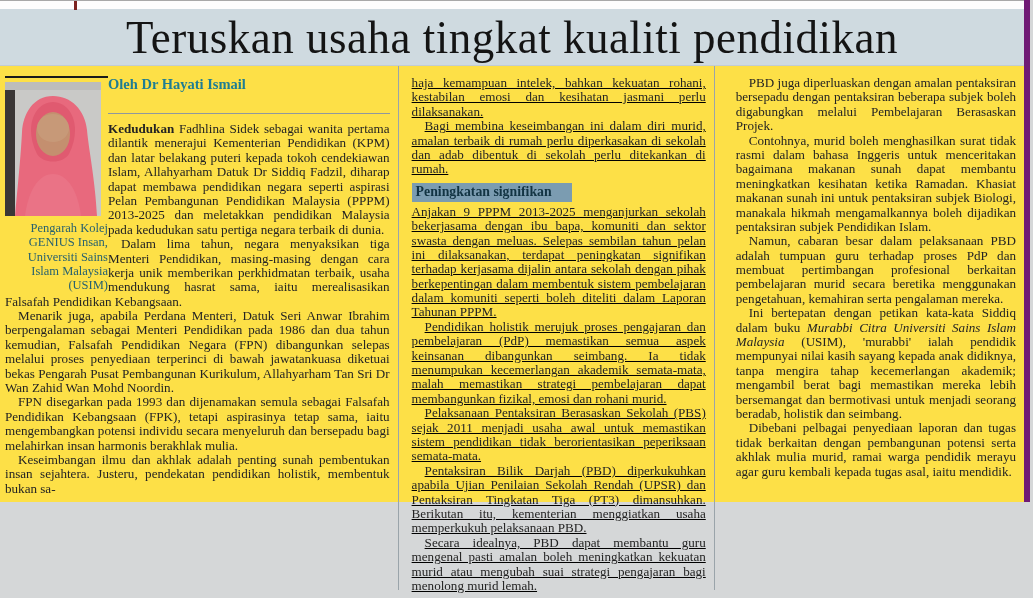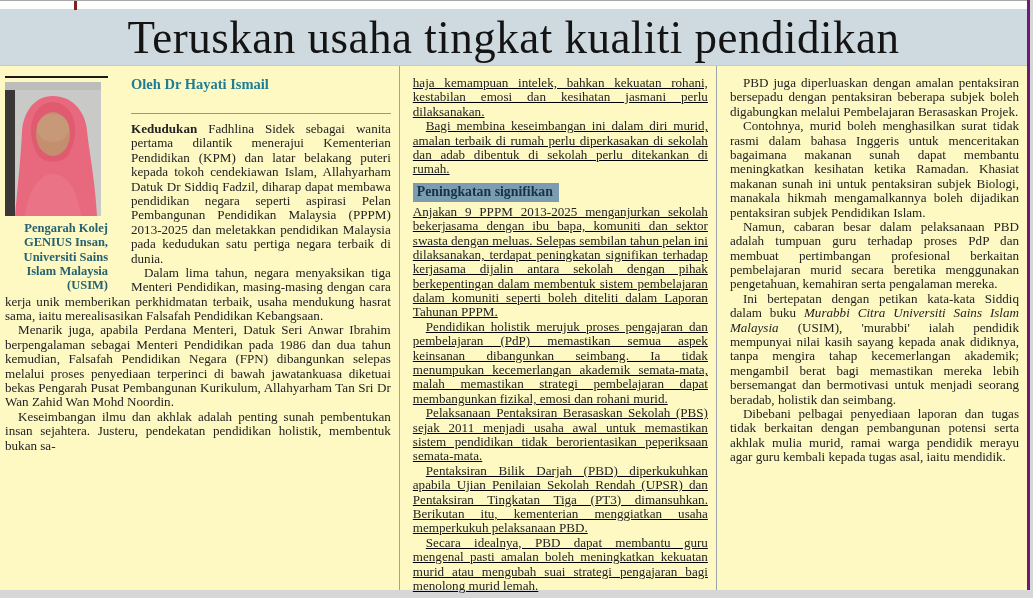--- a/index.html
+++ b/index.html
@@ -4,23 +4,23 @@
 <style>
   * { margin: 0; padding: 0; box-sizing: border-box; }
   html, body {
     width: 1033px; height: 598px;
     background: #d5d7d8;
     font-family: "Liberation Serif", serif;
     overflow: hidden;
   }
   .page {
     position: relative;
-    width: 1030px; height: 590px;
-    background: #fef9c3;
-    border-right: 3px solid #701a75;
+    width: 1030px; height: 502px;
+    background: #fde047;
+    border-right: 6px solid #701a75;
   }
   
   .top-strip {
     position: relative;
     height: 9px; background: #fdfdfd;
     border-top: 1px solid #a8a8a8;
   }
   .top-tick {
     position: absolute; left: 74px; top: 0;
     width: 3px; height: 9px;
@@ -42,30 +42,29 @@
     transform: scaleY(1.04);
   }
   
   .content {
     display: flex;
     height: 524px;
   }
   .col { padding: 10px 8px 0 12px; }
   .col-1 { width: 400px; padding-left: 5px; }
   .col-2 { width: 318px; border-left: 1px solid #9aa4aa; padding-left: 13px; text-decoration: underline; }
-  .col-3 { width: 312px; border-left: 1px solid #9aa4aa; padding-left: 13px; }
+  .col-3 { width: 312px; border-left: 1px solid #9aa4aa; padding-left: 21px; }
 
   
   .photo-block {
     float: left;
     width: 103px;
-    margin-right: 23px;
+    margin-right: 0;
     border-top: 2px solid #1a1a1a;
     padding-top: 4px;
-    font-weight: bold;
   }
   .photo {
     width: 96px; height: 134px;
     display: block;
   }
   .caption {
     margin-top: 5px;
     font-size: 12.5px;
     line-height: 1.14;
     text-align: right;
@@ -95,21 +94,21 @@
     text-align: justify;
   }
   .col p.indent { text-indent: 13px; }
   .col p strong { font-weight: bold; }
   .subhead {
     display: inline-block;
     background: #7b9cb1;
     color: #123443;
     font-size: 13.8px;
     font-weight: bold;
-    padding: 1px 6px 2px 4px;
+    padding: 1px 20px 2px 4px;
     margin: 6px 0 3px 0;
   }
   .bottom-strip {
     height: 8px; background: #d5d7d8;
   }
 </style>
 </head>
 <body>
 
 <div class="page">
@@ -140,20 +139,21 @@
       </div>
 
       <div class="byline-block">
         <div class="byline-author" style="color: rgb(30, 125, 147);">Oleh Dr Hayati Ismail</div>
       </div>
 
       <div class="col-flow">
           <p><strong>Kedudukan</strong> Fadhlina Sidek sebagai wanita pertama dilantik menerajui Kementerian Pendidikan (KPM) dan latar belakang puteri kepada tokoh cendekiawan Islam, Allahyarham Datuk Dr Siddiq Fadzil, diharap dapat membawa pendidikan negara seperti aspirasi Pelan Pembangunan Pendidikan Malaysia (PPPM) 2013-2025 dan meletakkan pendidikan Malaysia pada kedudukan satu pertiga negara terbaik di dunia.</p>
           <p class="indent">Dalam lima tahun, negara menyaksikan tiga Menteri Pendidikan, masing-masing dengan cara kerja unik memberikan perkhidmatan terbaik, usaha mendukung hasrat sama, iaitu merealisasikan Falsafah Pendidikan Kebangsaan.</p>
           <p class="indent">Menarik juga, apabila Perdana Menteri, Datuk Seri Anwar Ibrahim berpengalaman sebagai Menteri Pendidikan pada 1986 dan dua tahun kemudian, Falsafah Pendidikan Negara (FPN) dibangunkan selepas melalui proses penyediaan terperinci di bawah jawatankuasa diketuai bekas Pengarah Pusat Pembangunan Kurikulum, Allahyarham Tan Sri Dr Wan Zahid Wan Mohd Noordin.</p>
+          <p class="indent">FPN disegarkan pada 1993 dan dijenamakan semula sebagai Falsafah Pendidikan Kebangsaan (FPK), tetapi aspirasinya tetap sama, iaitu mengembangkan potensi individu secara menyeluruh dan bersepadu bagi melahirkan insan harmonis berakhlak mulia.</p>
           <p class="indent">Keseimbangan ilmu dan akhlak adalah penting sunah pembentukan insan sejahtera. Justeru, pendekatan pendidikan holistik, membentuk bukan sa-</p>
         </div>
     </div>
 
     <div class="col col-2">
       <div class="col-flow"><p>haja kemampuan intelek, bahkan kekuatan rohani, kestabilan emosi dan kesihatan jasmani perlu dilaksanakan.</p><p class="indent">Bagi membina keseimbangan ini dalam diri murid, amalan terbaik di rumah perlu diperkasakan di sekolah dan adab dibentuk di sekolah perlu ditekankan di rumah.</p><h3 class="subhead" style="background: rgb(123, 156, 177); color: rgb(18, 52, 67);">Peningkatan signifikan</h3><br><p>Anjakan 9 PPPM 2013-2025 menganjurkan sekolah bekerjasama dengan ibu bapa, komuniti dan sektor swasta dengan meluas. Selepas sembilan tahun pelan ini dilaksanakan, terdapat peningkatan signifikan terhadap kerjasama dijalin antara sekolah dengan pihak berkepentingan dalam membentuk sistem pembelajaran dalam komuniti seperti boleh diteliti dalam Laporan Tahunan PPPM.</p><p class="indent">Pendidikan holistik merujuk proses pengajaran dan pembelajaran (PdP) memastikan semua aspek keinsanan dibangunkan seimbang. Ia tidak menumpukan kecemerlangan akademik semata-mata, malah memastikan strategi pembelajaran dapat membangunkan fizikal, emosi dan rohani murid.</p><p class="indent">Pelaksanaan Pentaksiran Berasaskan Sekolah (PBS) sejak 2011 menjadi usaha awal untuk memastikan sistem pendidikan tidak berorientasikan peperiksaan semata-mata.</p><p class="indent">Pentaksiran Bilik Darjah (PBD) diperkukuhkan apabila Ujian Penilaian Sekolah Rendah (UPSR) dan Pentaksiran Tingkatan Tiga (PT3) dimansuhkan. Berikutan itu, kementerian menggiatkan usaha memperkukuh pelaksanaan PBD.</p><p class="indent">Secara idealnya, PBD dapat membantu guru mengenal pasti amalan boleh meningkatkan kekuatan murid atau mengubah suai strategi pengajaran bagi menolong murid lemah.</p></div>
     </div>
 
     <div class="col col-3">
       <div class="col-flow">

